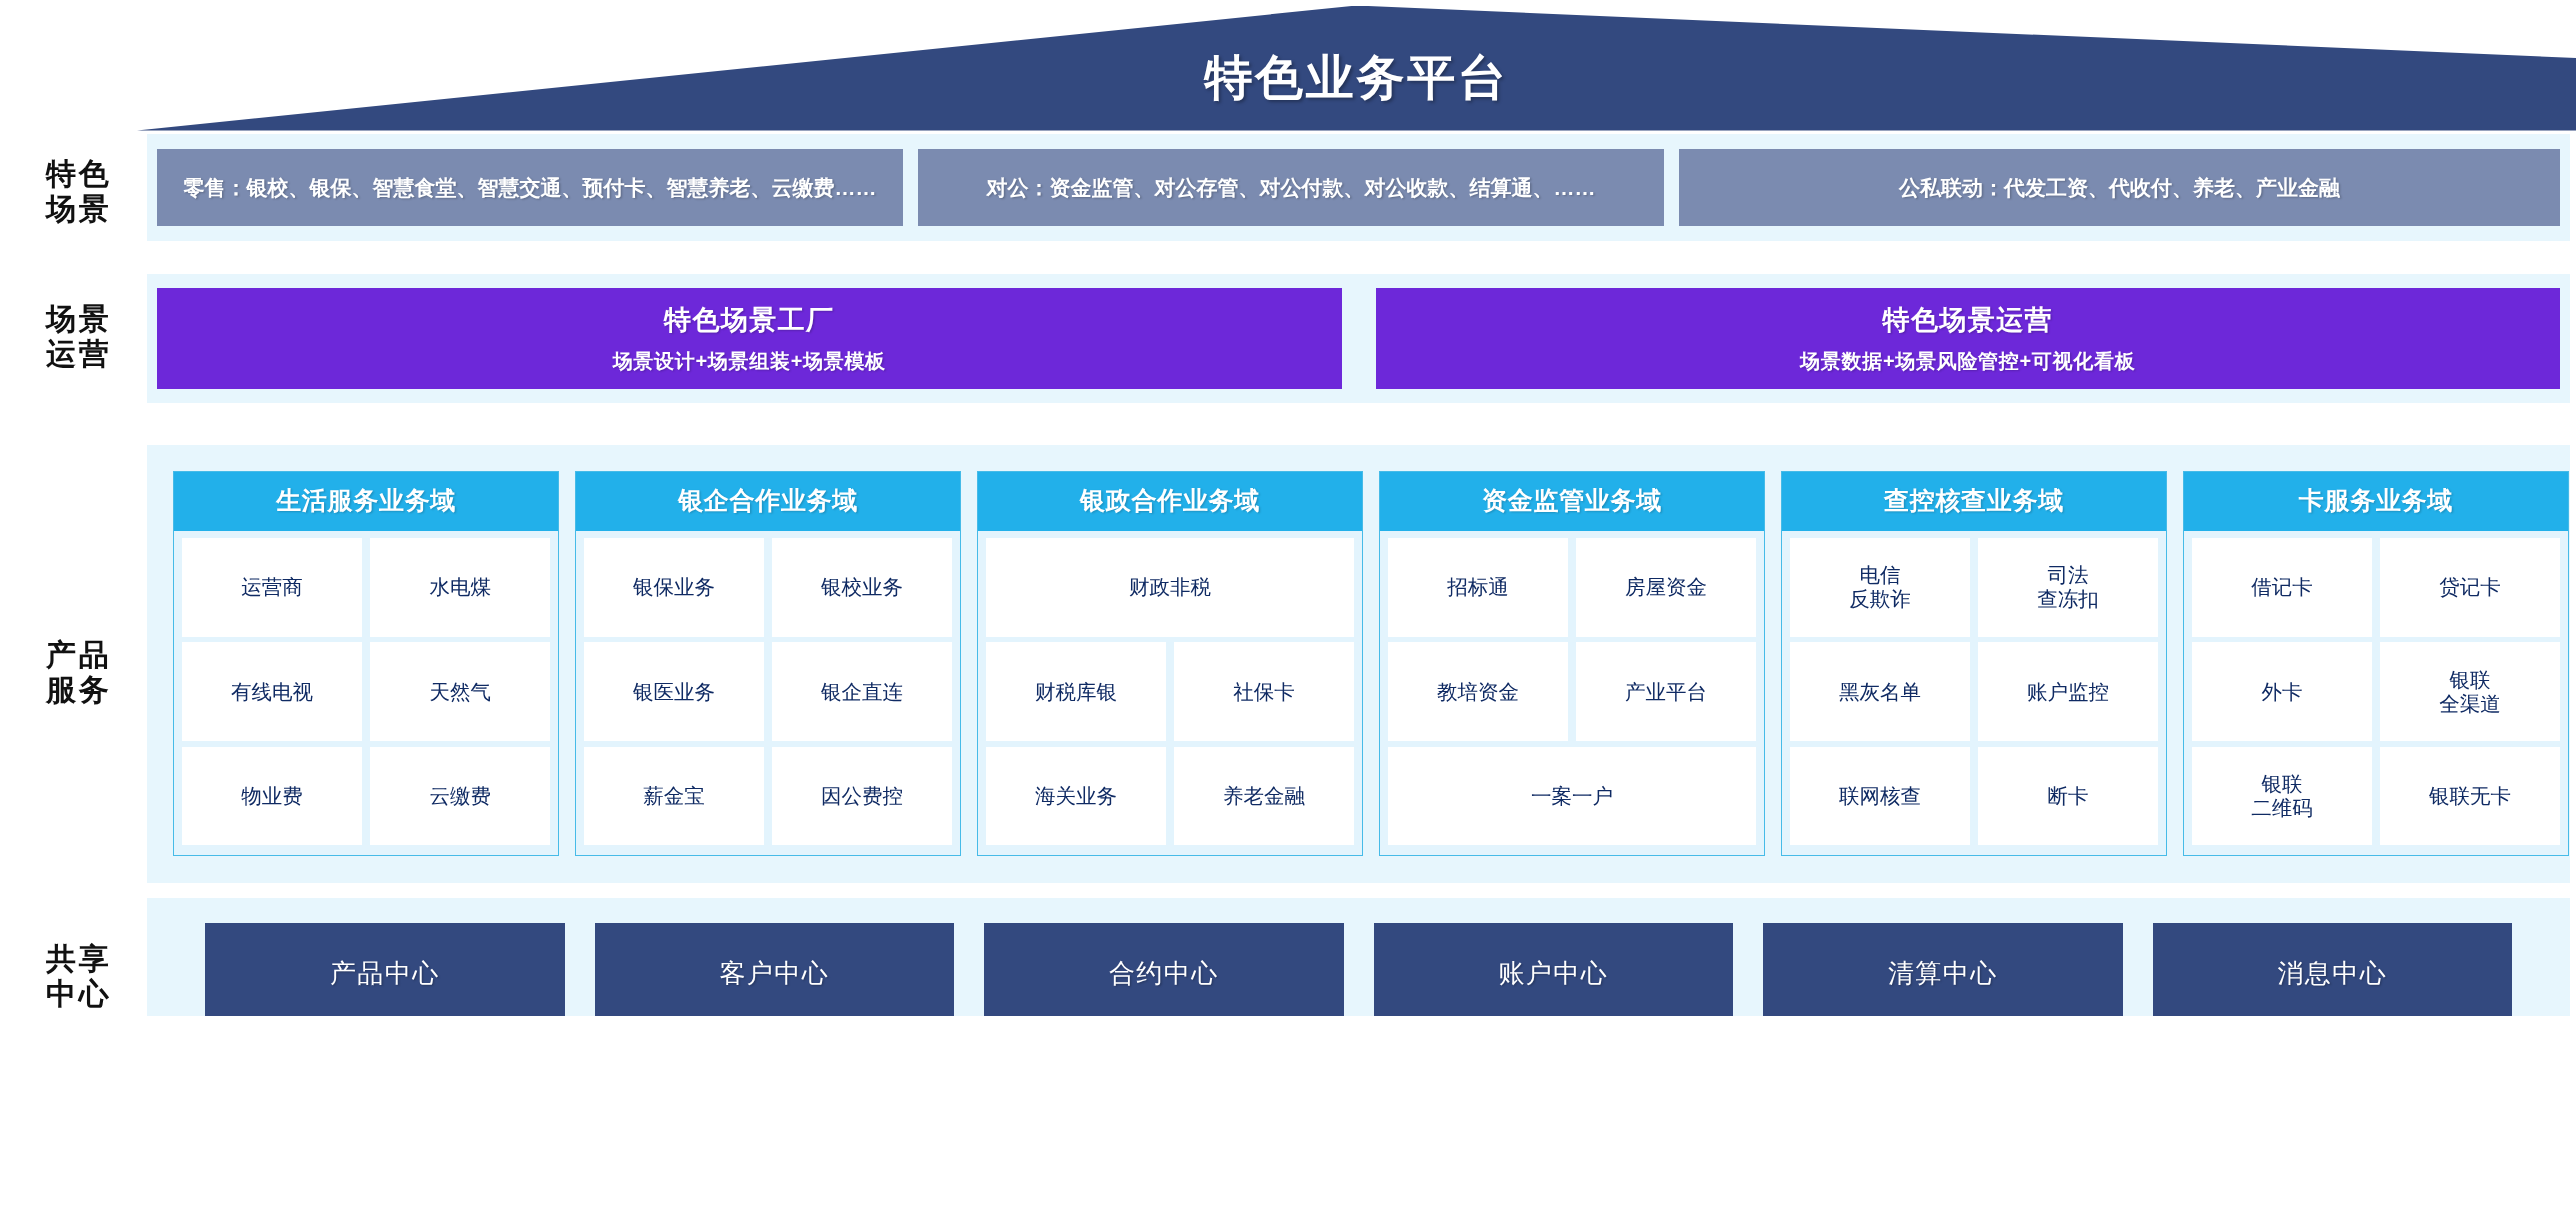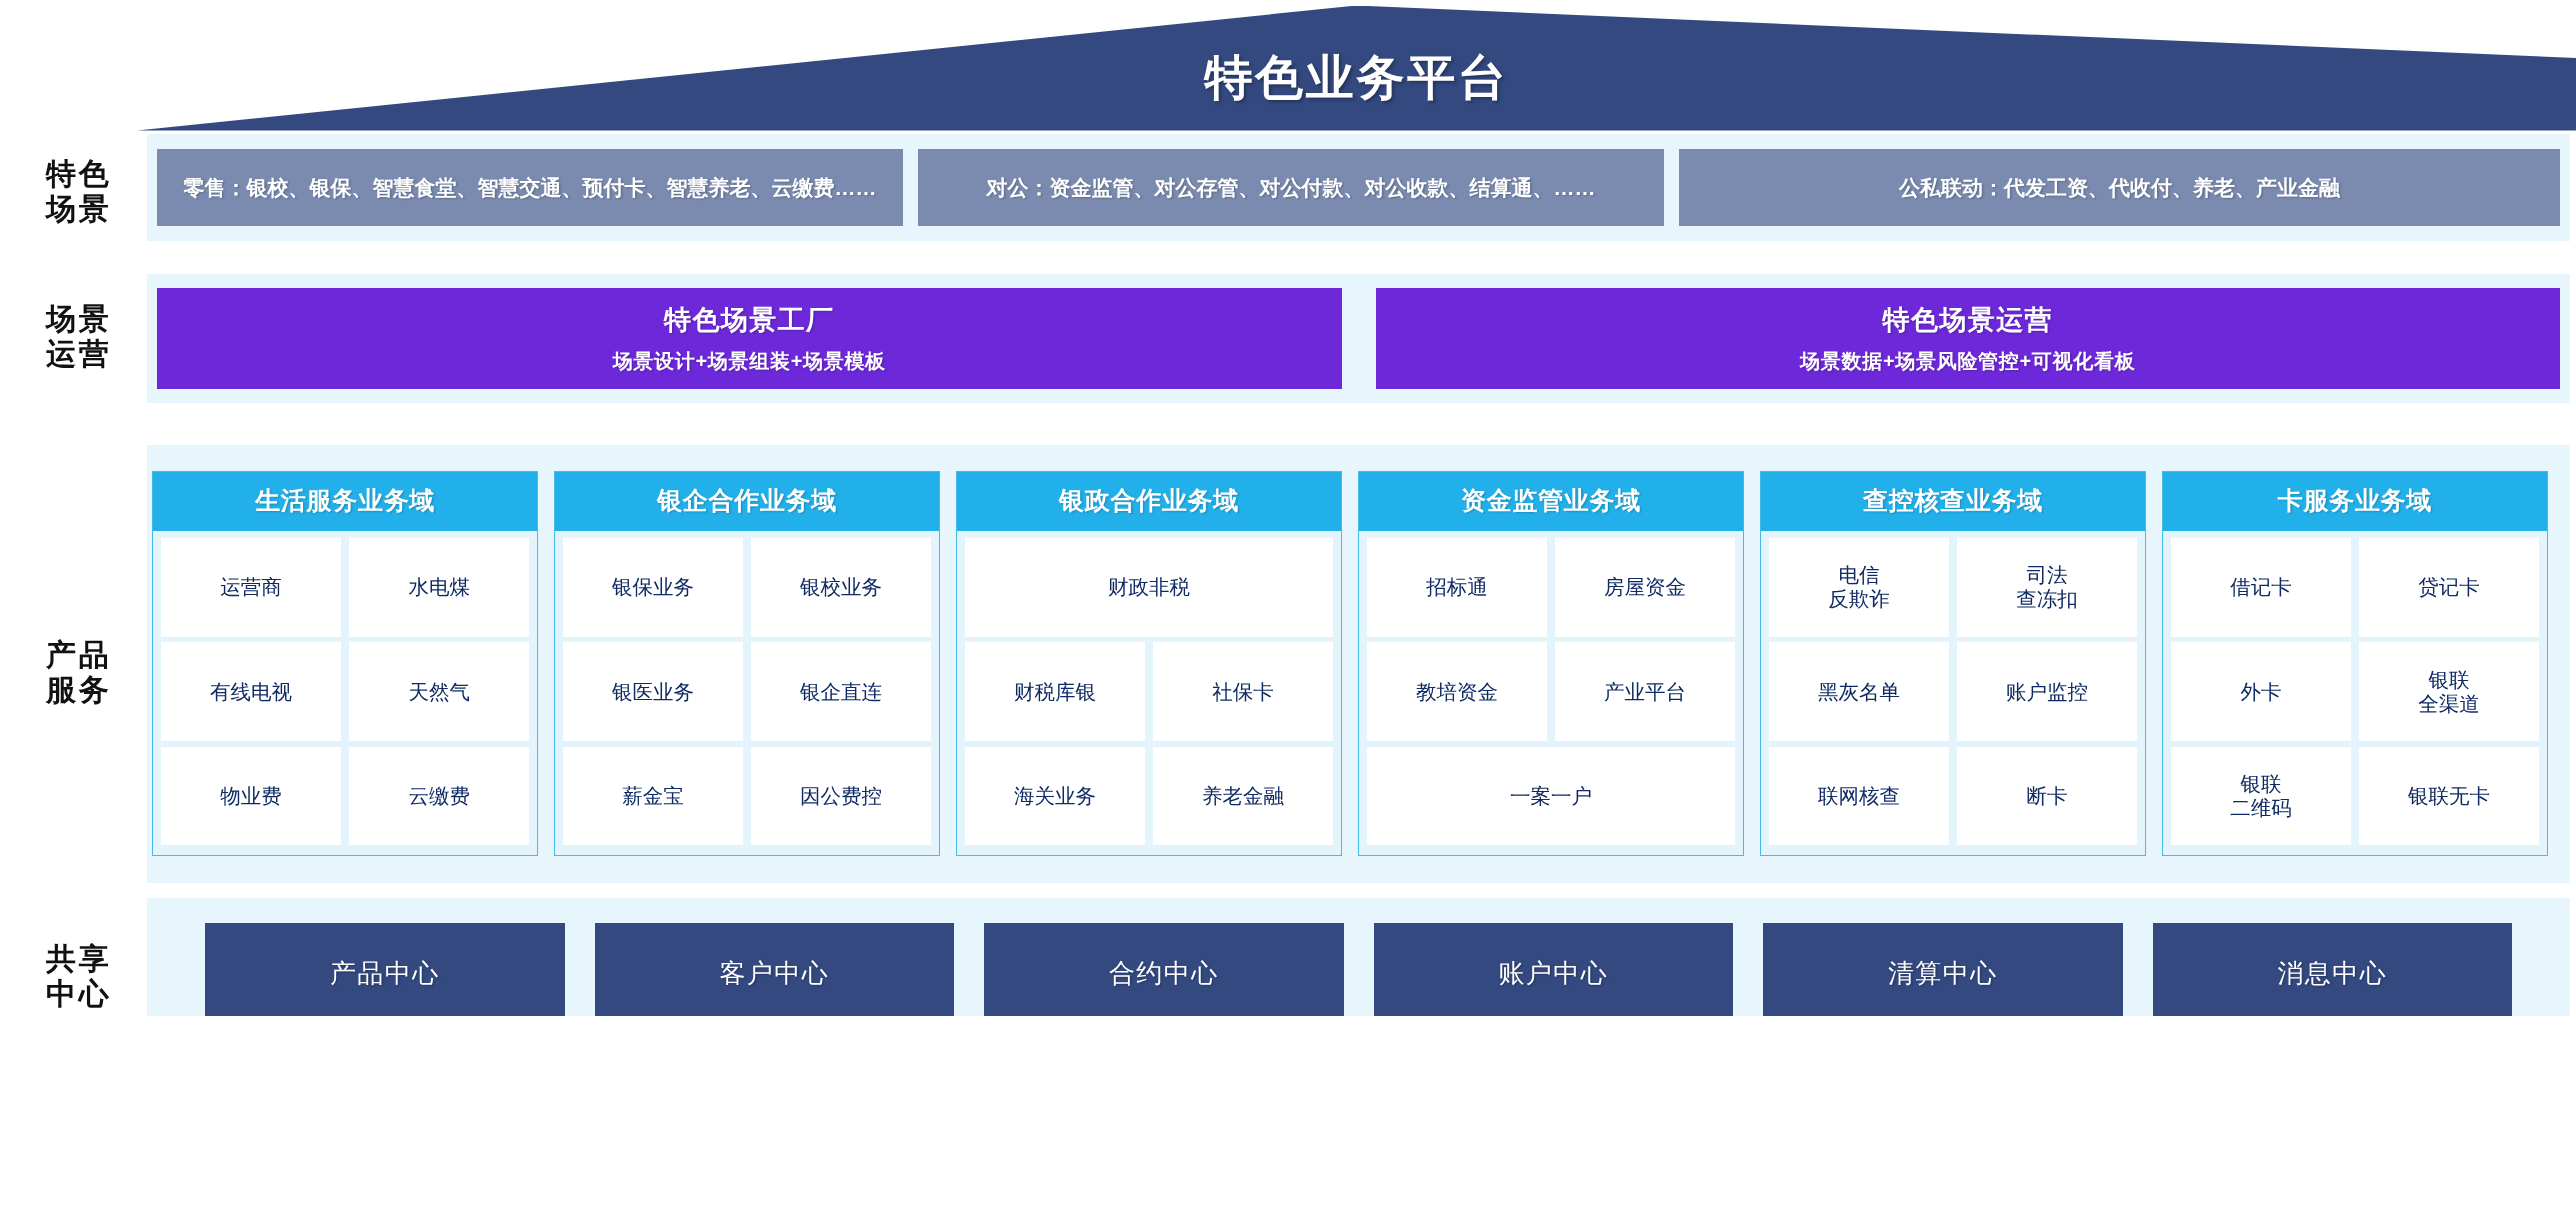--- a/index.html
+++ b/index.html
@@ -118,21 +118,21 @@
     gap: 9.6px;
     text-shadow: 1.4px 1.4px 2.1px rgba(0,0,0,0.20);
   }
   .ops-title { font-size: 27px; font-weight: bold; letter-spacing: 1.4px; }
   .ops-sub   { font-size: 20px; font-weight: bold; letter-spacing: 0.7px; }
 
   
   #band-prod { top: 445px; height: 438px; }
   .prod-row {
     position: absolute;
-    left: 152px;
+    left: 173px;
     top: 471px;
     width: 2396px;
     height: 385px;
     display: flex;
     gap: 15.7px;
   }
   .domain-card {
     flex: 1 1 0;
     display: flex;
     flex-direction: column;

